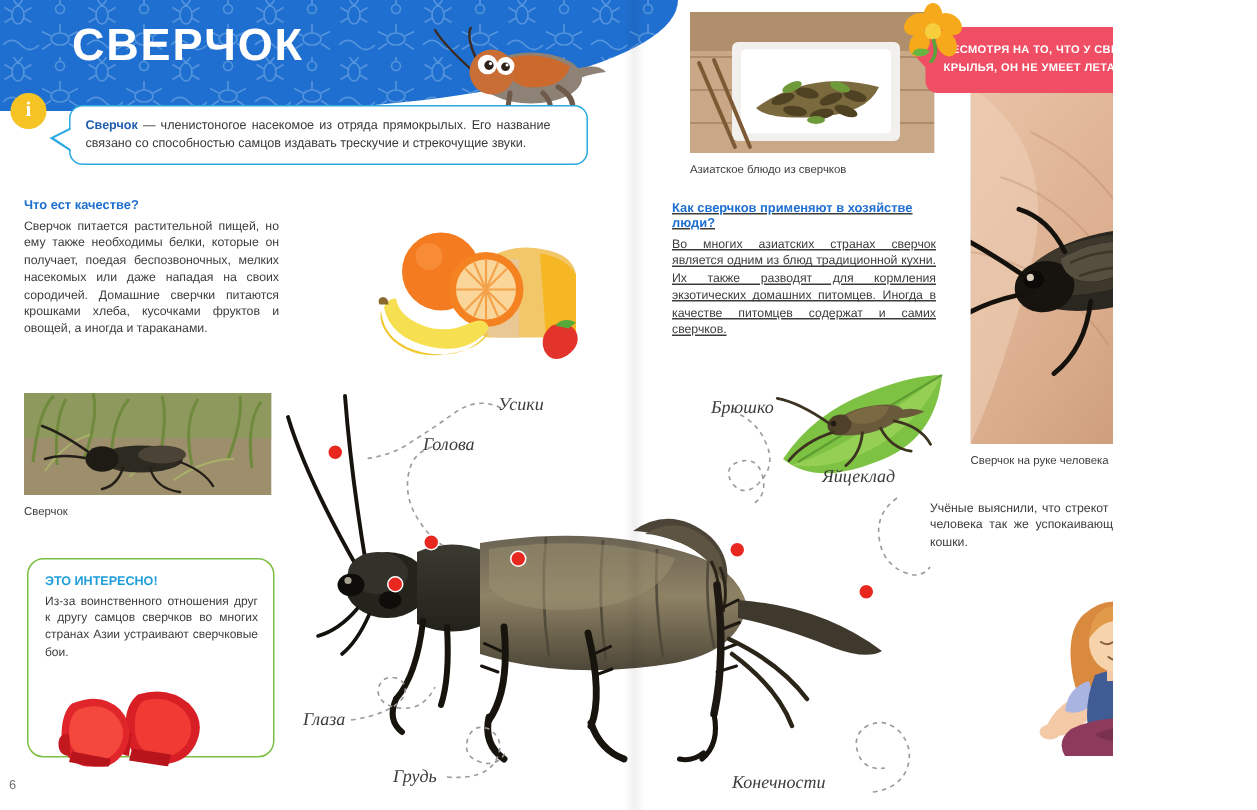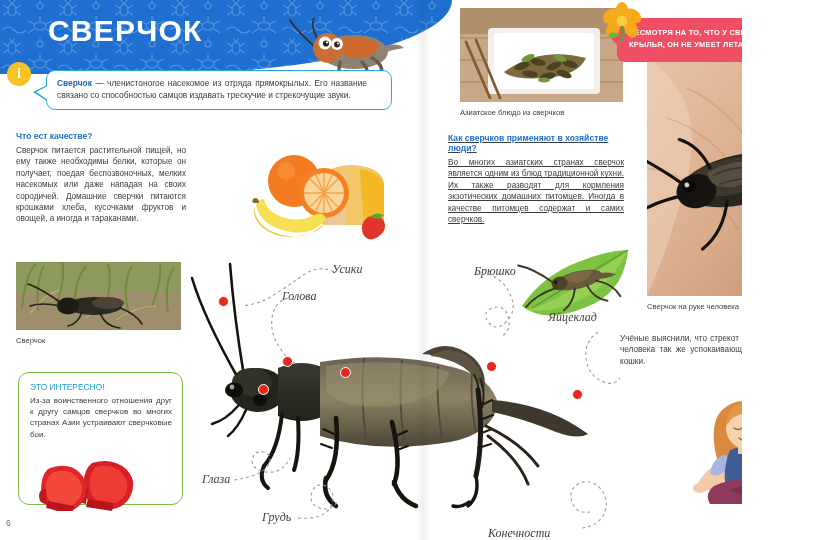--- a/index.html
+++ b/index.html
@@ -103,21 +103,21 @@
   }
   .flower{position:absolute;left:600px;top:2px;width:44px;height:40px;z-index:8;}
 
   
   .green-box{
     position:absolute;left:18px;top:372px;width:165px;height:133px;
     border:1.6px solid #7ac043;border-radius:11px;background:#fff;
     box-sizing:border-box;
   }
   .green-box h4{
-    margin:0;padding:9px 10px 3px 11px;font-size:8.4px;font-weight:normal;color:#1f9ed8;
+    margin:0;padding:9px 10px 3px 11px;font-size:8.4px;font-weight:bold;color:#1f9ed8;
   }
   .green-box p{
     margin:0;padding:0 10px 0 11px;font-size:8px;line-height:11.2px;text-align:justify;
   }
   .gloves{position:absolute;left:38px;top:455px;width:104px;height:56px;}
 
   
   .cricket-stage{position:absolute;left:186px;top:250px;width:440px;height:285px;}
   .cricket-stage svg{position:absolute;left:0;top:0;}
   .lbl{
@@ -536,21 +536,21 @@
     <div class="dot" style="left:154px;top:117px;"></div>
     <div class="dot" style="left:300px;top:111px;"></div>
     <div class="dot" style="left:386px;top:139px;"></div>
 
     <span class="lbl" style="left:146px;top:12px;">Усики</span>
     <span class="lbl" style="left:96px;top:39px;">Голова</span>
     <span class="lbl" style="left:288px;top:14px;">Брюшко</span>
     <span class="lbl" style="left:362px;top:60px;">Яйцеклад</span>
     <span class="lbl" style="left:16px;top:222px;">Глаза</span>
     <span class="lbl" style="left:76px;top:260px;">Грудь</span>
-    <span class="lbl" style="left:302px;top:276px;">Конечности</span>
+    <span class="lbl" style="left:302px;top:264px;">Конечности</span>
   </div>
 
   <svg class="yoga" viewBox="0 0 116 118">
 
     <path d="M36 18 q20 -18 44 0 q12 12 8 34 q-4 24 -14 30 l-32 0 q-12 -8 -14 -32 q-2 -22 8 -32Z" fill="#d98a3e"></path>
 
     <path d="M44 68 q-26 6 -34 28 q10 6 22 -2 q10 -8 16 -14Z" fill="#f3c9a6"></path>
     <path d="M72 68 q26 6 34 28 q-10 6 -22 -2 q-10 -8 -16 -14Z" fill="#f3c9a6"></path>
 
     <path d="M40 62 q-14 4 -16 20 q10 4 20 -6Z" fill="#aab4e0"></path>

